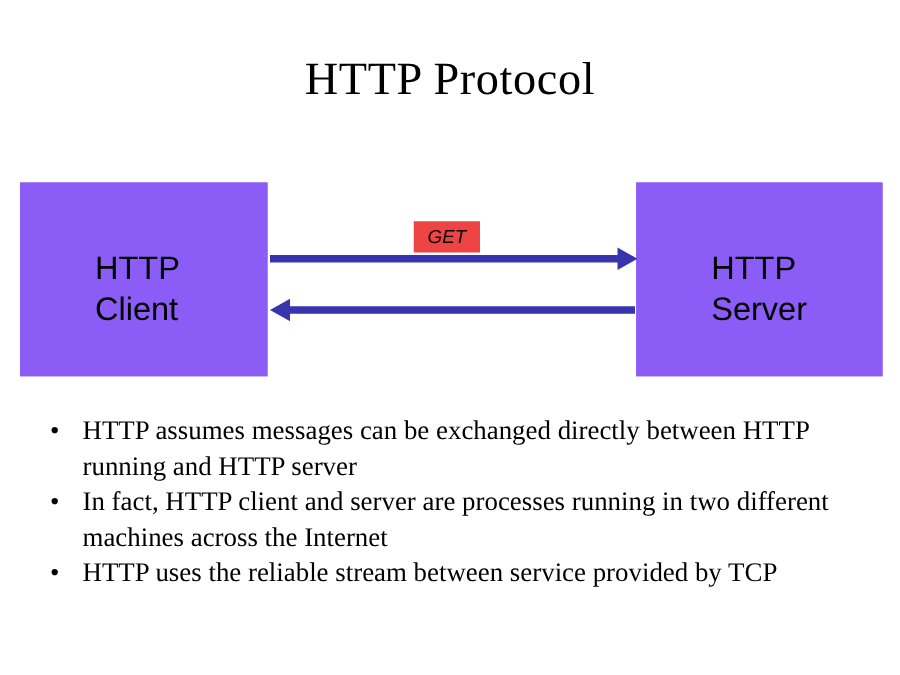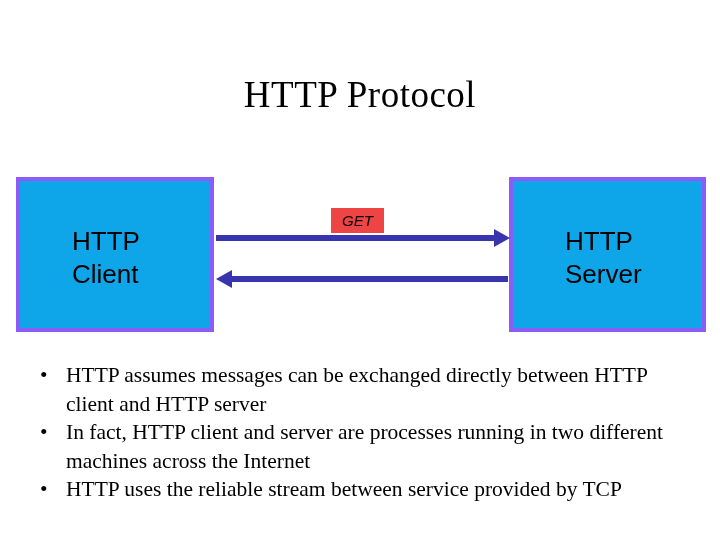--- a/index.html
+++ b/index.html
@@ -7,21 +7,20 @@
     padding: 0;
     background: #ffffff;
   }
   #slide {
     position: relative;
     width: 720px;
     height: 495px;
     background: #ffffff;
     overflow: hidden;
     font-family: "Liberation Serif", serif;
-    margin-top: 31px;
   }
 
   
   #slide-title {
     position: absolute;
     left: 0;
     top: 42px;
     width: 720px;
     text-align: center;
     font-family: "Liberation Serif", serif;
@@ -38,22 +37,22 @@
     left: 0;
     top: 0;
     width: 720px;
     height: 540px;
     pointer-events: none;
   }
 
   .node-box {
     position: absolute;
     box-sizing: border-box;
-    background: #0ea5e9;
-    border: 4px solid #8b5cf6;
+    background: #8b5cf6;
+    border: 8px solid #8b5cf6;
     pointer-events: auto;
   }
   #client-box {
     left: 16px;
     top: 146px;
     width: 198px;
     height: 155px;
   }
   #server-box {
     left: 509px;
@@ -207,21 +206,21 @@
 
     <div class="arrow-label" id="label-get">GET</div>
 
 
   </div>
 
   <div id="bullets">
 
     <div class="bullet-row">
       <span class="bullet-dot">•</span>
-      <span class="bullet-text">HTTP assumes messages can be exchanged directly between HTTP client and HTTP server</span>
+      <span class="bullet-text">HTTP assumes messages can be exchanged directly between HTTP running and HTTP server</span>
     </div>
 
     <div class="bullet-row">
       <span class="bullet-dot">•</span>
       <span class="bullet-text">In fact, HTTP client and server are processes running in two different machines across the Internet</span>
     </div>
 
     <div class="bullet-row">
       <span class="bullet-dot">•</span>
       <span class="bullet-text">HTTP uses the reliable stream between service provided by TCP</span>

